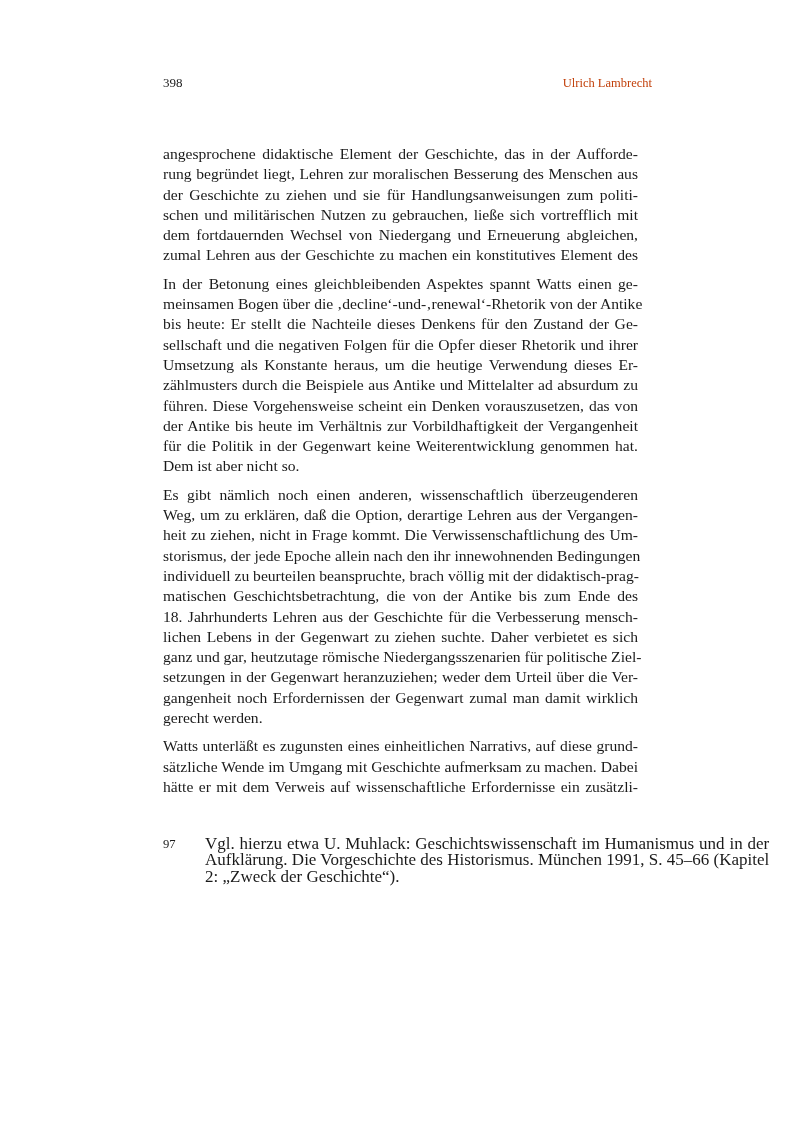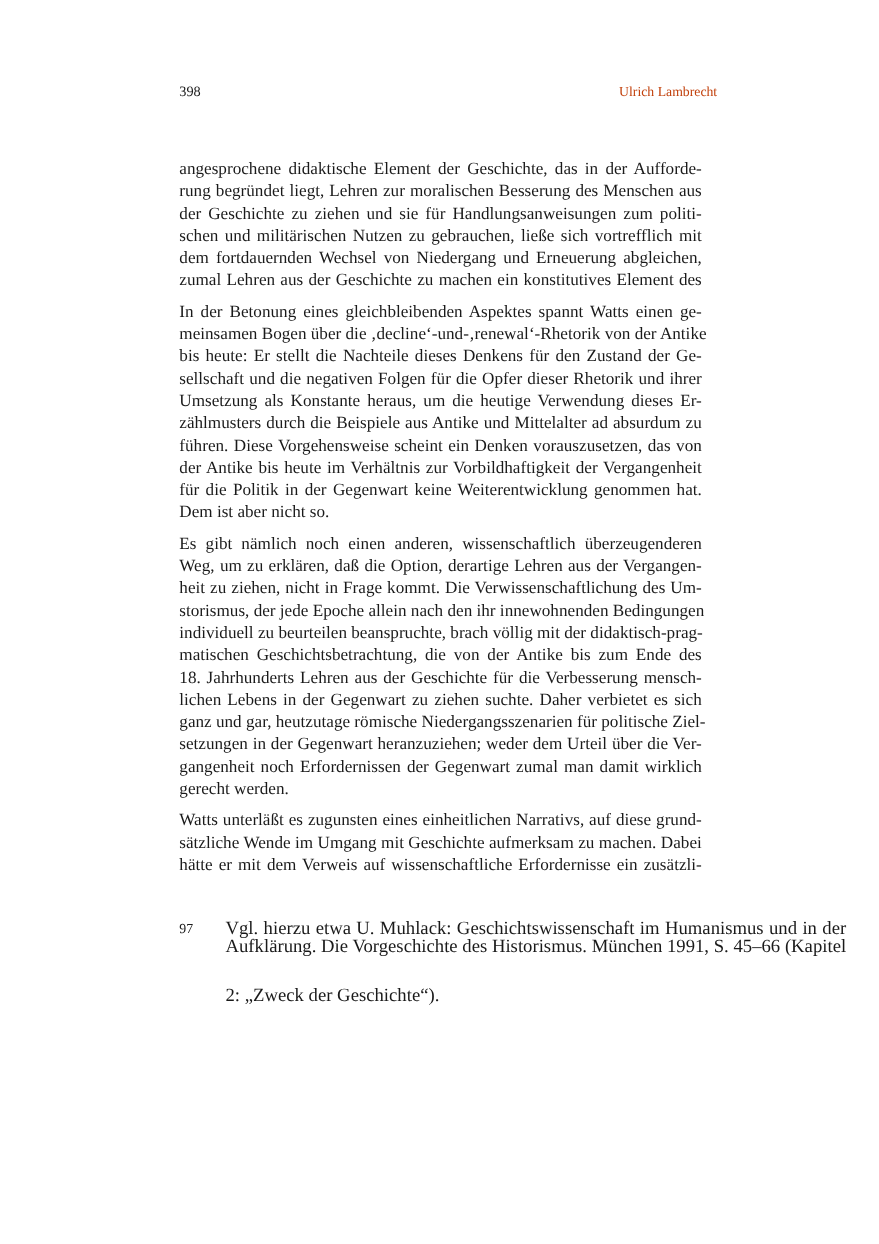--- a/index.html
+++ b/index.html
@@ -13,21 +13,21 @@
           text-align: justify; text-align-last: justify; }
   .line.last { text-align-last: left; }
   .para { margin-bottom: 8px; }
   sup.fnref { font-size: 8px; vertical-align: 7px; color: #555; margin-left: 1px; }
   .footnotes { position: absolute; left: 163px; top: 836px; width: 475px; }
   .footnote { display: flex; }
   .fn-num { width: 42px; flex: none; font-size: 12.6px; line-height: 16.3px; }
   .fn-text { flex: 1; }
   .fn-line { font-size: 17px; line-height: 16.3px; white-space: nowrap;
              text-align: justify; text-align-last: justify; height: 16.3px; }
-  .fn-line.last { text-align-last: left; margin-top: 28px; }
+  .fn-line.last { text-align-last: left; }
 </style>
 </head>
 <body>
 
 <div class="page-number">398</div>
 <div class="running-head">Ulrich Lambrecht</div>
 
 <div class="body-text">
   <div class="para">
     <div class="line">angesprochene didaktische Element der Geschichte, das in der Aufforde-</div>

